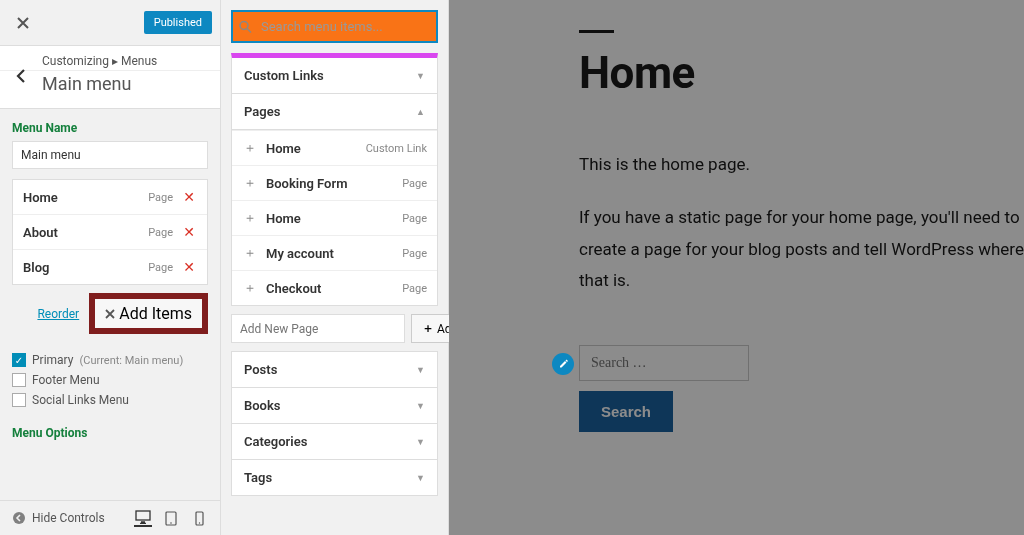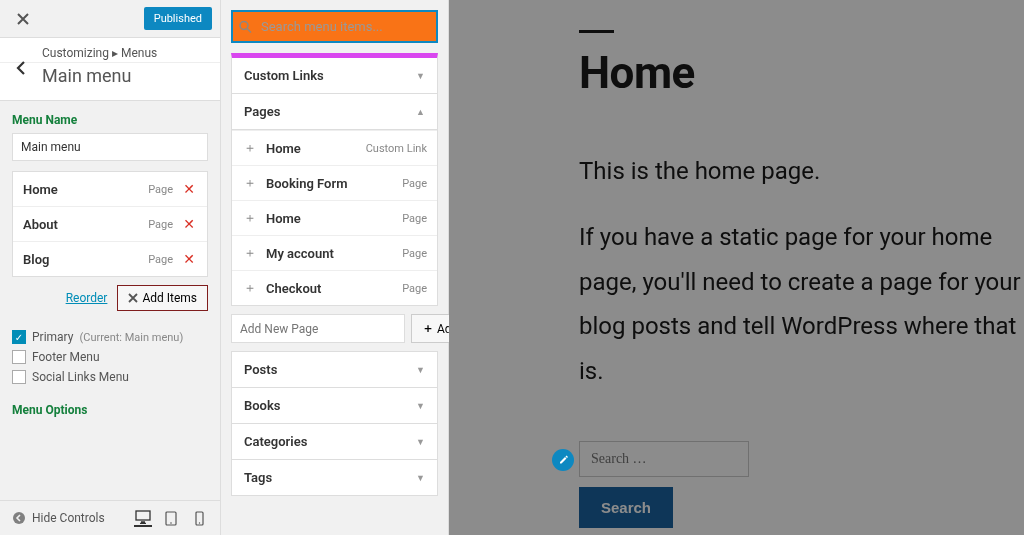--- a/index.html
+++ b/index.html
@@ -1,20 +1,20 @@
 <!DOCTYPE html>
 <html><head>
   <meta charset="utf-8">
   <style>
     * { margin: 0; padding: 0; box-sizing: border-box; font-family: -apple-system, BlinkMacSystemFont, "Segoe UI", Roboto, sans-serif; }
     body { width: 1024px; height: 535px; overflow: hidden; background: #fff; display: flex; }
 
     
     .customizer-panel { width: 221px; background: #f1f1f1; border-right: 1px solid #ddd; display: flex; flex-direction: column; }
-    .panel-header { height: 38px; display: flex; align-items: center; background: #f1f1f1; border-bottom: 1px solid #ddd; padding: 0 8px; }
+    .panel-header { height: 46px; display: flex; align-items: center; background: #f1f1f1; border-bottom: 1px solid #ddd; padding: 0 8px; }
     .close-btn { width: 30px; height: 30px; display: flex; align-items: center; justify-content: center; cursor: pointer; color: #555; font-size: 15px; }
     .published-badge { margin-left: auto; background: #0d88c1; color: #fff; font-size: 11px; padding: 5px 10px; border-radius: 2px; cursor: pointer; }
 
     .breadcrumb-row { padding: 8px 12px 2px 42px; position: relative; background: #fff; border-bottom: 1px solid #eee; }
     .back-btn { position: absolute; left: 8px; top: 18px; width: 24px; height: 24px; display: flex; align-items: center; justify-content: center; cursor: pointer; }
     .breadcrumb { font-size: 12px; color: #555; }
     .panel-title { font-size: 18px; font-weight: 400; color: #555; padding: 2px 12px 14px 42px; background: #fff; border-bottom: 1px solid #ddd; }
 
     .panel-body { flex: 1; overflow-y: auto; padding: 12px; font-size: 12px; color: #555; }
     .section-label { font-weight: 700; margin-bottom: 6px; color: #15803d; }
@@ -22,21 +22,21 @@
 
     .menu-items-list { background: #fff; border: 1px solid #ddd; margin-bottom: 8px; }
     .menu-item { display: flex; align-items: center; padding: 9px 10px; border-bottom: 1px solid #eee; cursor: pointer; }
     .menu-item:last-child { border-bottom: none; }
     .menu-item-label { flex: 1; font-size: 13px; font-weight: 600; color: #333; }
     .menu-item-type { font-size: 11px; color: #888; margin-right: 8px; }
     .remove-x { color: #d93025; font-size: 14px; cursor: pointer; width: 16px; text-align: center; }
 
     .items-actions { display: flex; align-items: center; justify-content: flex-end; gap: 10px; margin-bottom: 16px; }
     .reorder-link { color: #018db7; font-size: 12px; text-decoration: underline; cursor: pointer; }
-    .add-items-btn { background: #f7f7f7; border: 1px solid #7f1d1d; padding: 5px 10px; font-size: 12px; cursor: pointer; display: flex; align-items: center; gap: 4px; }
+    .add-items-btn { background: #f7f7f7; border: 6px solid #7f1d1d; padding: 5px 10px; font-size: 16px; cursor: pointer; display: flex; align-items: center; gap: 4px; }
 
     .help-text { font-size: 12px; color: #666; margin: 6px 0 10px; line-height: 1.4; }
 
     .checkbox-row { display: flex; align-items: center; gap: 6px; padding: 3px 0; font-size: 12px; cursor: pointer; }
     .checkbox { width: 14px; height: 14px; border: 1px solid #aaa; background: #fff; display: inline-flex; align-items: center; justify-content: center; }
     .checkbox.checked { background: #018db7; border-color: #018db7; color: #fff; font-size: 10px; }
     .loc-current { color: #888; font-size: 11px; }
 
     .panel-footer { border-top: 1px solid #ddd; padding: 8px 12px; display: flex; align-items: center; gap: 20px; background: #f1f1f1; }
     .hide-controls { display: flex; align-items: center; gap: 6px; font-size: 12px; cursor: pointer; color: #555; }
@@ -66,21 +66,21 @@
     .add-new-row { display: flex; gap: 6px; margin-top: 8px; margin-bottom: 8px; }
     .add-new-input { flex: 1; padding: 6px 8px; border: 1px solid #ddd; background: #fff; font-size: 12px; }
     .add-btn { background: #f7f7f7; border: 1px solid #ccc; padding: 5px 10px; font-size: 12px; cursor: pointer; display: flex; align-items: center; gap: 3px; }
 
     
     .preview-area { flex: 1; background: #fff; position: relative; display: flex; flex-direction: column; align-items: stretch; }
     .preview-overlay { position: absolute; inset: 0; background: rgba(0,0,0,0.45); pointer-events: none; z-index: 5; }
     .preview-content { padding: 30px 0 0 130px; font-family: Georgia, 'Times New Roman', serif; color: #1a1a1a; position: relative; }
     .title-line { width: 35px; height: 3px; background: #1a1a1a; margin-bottom: 14px; }
     .preview-title { font-size: 44px; font-weight: 700; margin-bottom: 50px; letter-spacing: -0.5px; }
-    .preview-para { font-size: 24px; line-height: 1.85; margin-bottom: 22px; font-weight: 400; color: #1a1a1a; }
+    .preview-para { font-size: 17px; line-height: 1.85; margin-bottom: 22px; font-weight: 400; color: #1a1a1a; }
 
     .widget-search { margin-top: 48px; position: relative; }
     .widget-search-input { width: 170px; padding: 9px 11px; border: 1px solid #ccc; font-size: 14px; color: #666; font-family: Georgia, serif; }
     .widget-search-btn { display: inline-block; background: #1a63a0; color: #fff; border: none; padding: 12px 22px; font-size: 15px; font-weight: 600; margin-top: 10px; cursor: pointer; font-family: -apple-system, sans-serif; }
     .edit-badge { position: absolute; width: 22px; height: 22px; border-radius: 50%; background: #0d88c1; color: #fff; display: flex; align-items: center; justify-content: center; font-size: 11px; cursor: pointer; z-index: 10; }
     .edit-badge-1 { left: -27px; top: 8px; }
 
     svg { display: block; }
   </style>
 </head>

